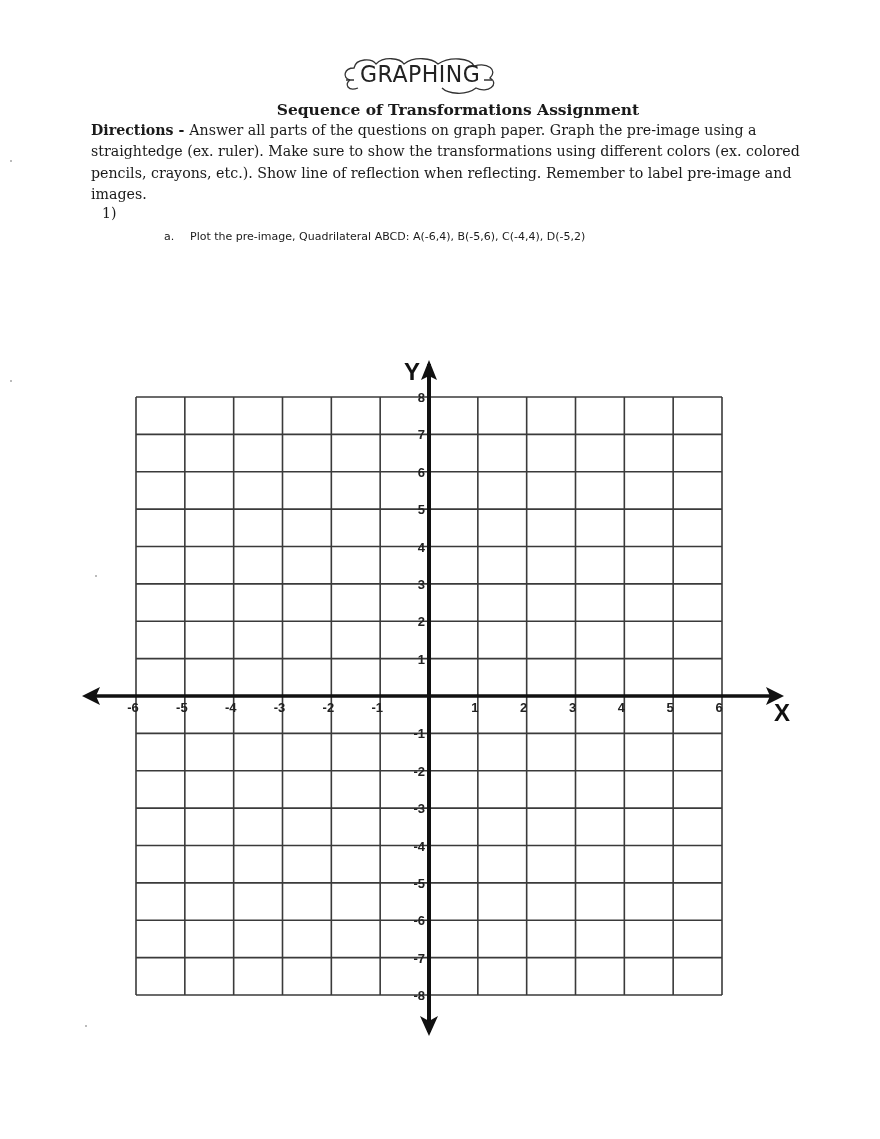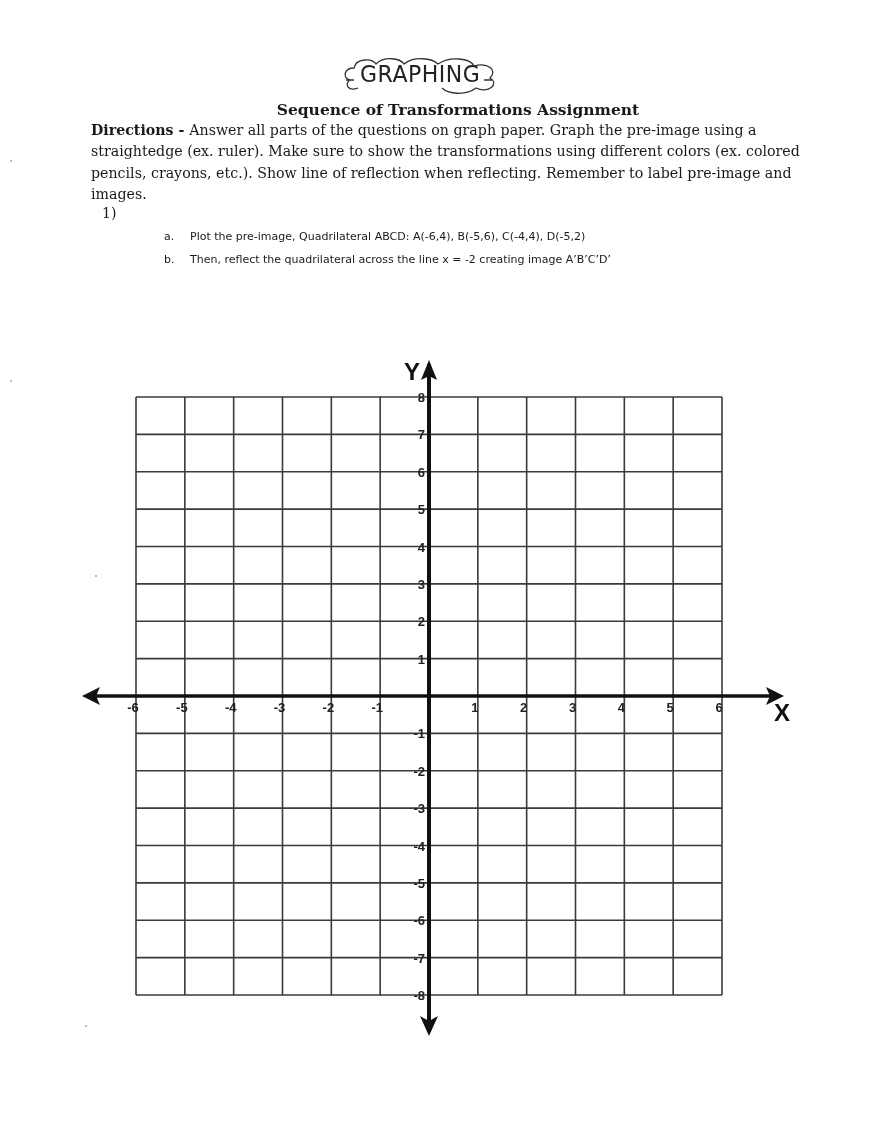--- a/index.html
+++ b/index.html
@@ -53,23 +53,20 @@
 
 <div class="directions">
   <span class="lbl">Directions - </span><span class="txt">Answer all parts of the questions on graph paper. Graph the pre-image using a straightedge (ex. ruler). Make sure to show the transformations using different colors (ex. colored pencils, crayons, etc.). Show line of reflection when reflecting. Remember to label pre-image and images.</span>
 </div>
 
 <div class="qnum">1)</div>
 
 <div class="parts">
   <div class="part">
     <span class="letter">a.</span><span>Plot the pre-image, Quadrilateral ABCD: A(-6,4), B(-5,6), C(-4,4), D(-5,2)</span>
-  </div>
-  <div class="part">
-    <span class="letter">b.</span><span>Then, reflect the quadrilateral across the line x = -2 creating image A’B’C’D’</span>
   </div>
 </div>
 
 <svg class="graph" id="graph" width="880" height="1139">
     <line x1="136" y1="397" x2="136" y2="995" stroke="#3a3a3a" stroke-width="1.6"></line>
     <line x1="184.83333333333331" y1="397" x2="184.83333333333331" y2="995" stroke="#3a3a3a" stroke-width="1.6"></line>
     <line x1="233.66666666666666" y1="397" x2="233.66666666666666" y2="995" stroke="#3a3a3a" stroke-width="1.6"></line>
     <line x1="282.5" y1="397" x2="282.5" y2="995" stroke="#3a3a3a" stroke-width="1.6"></line>
     <line x1="331.3333333333333" y1="397" x2="331.3333333333333" y2="995" stroke="#3a3a3a" stroke-width="1.6"></line>
     <line x1="380.1666666666667" y1="397" x2="380.1666666666667" y2="995" stroke="#3a3a3a" stroke-width="1.6"></line>

